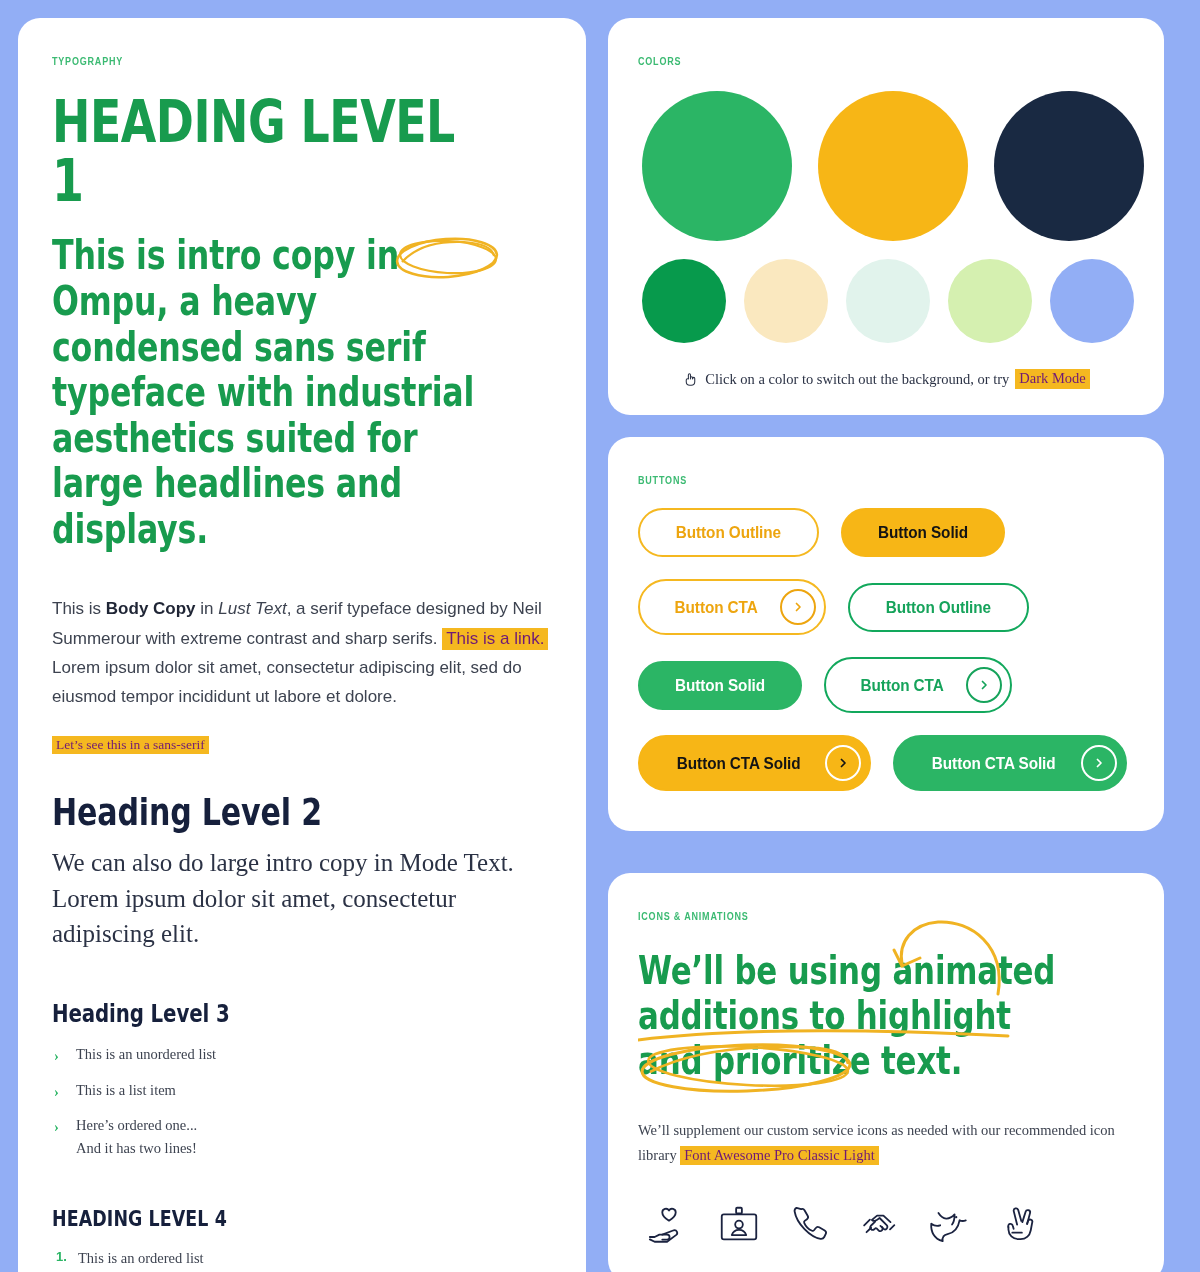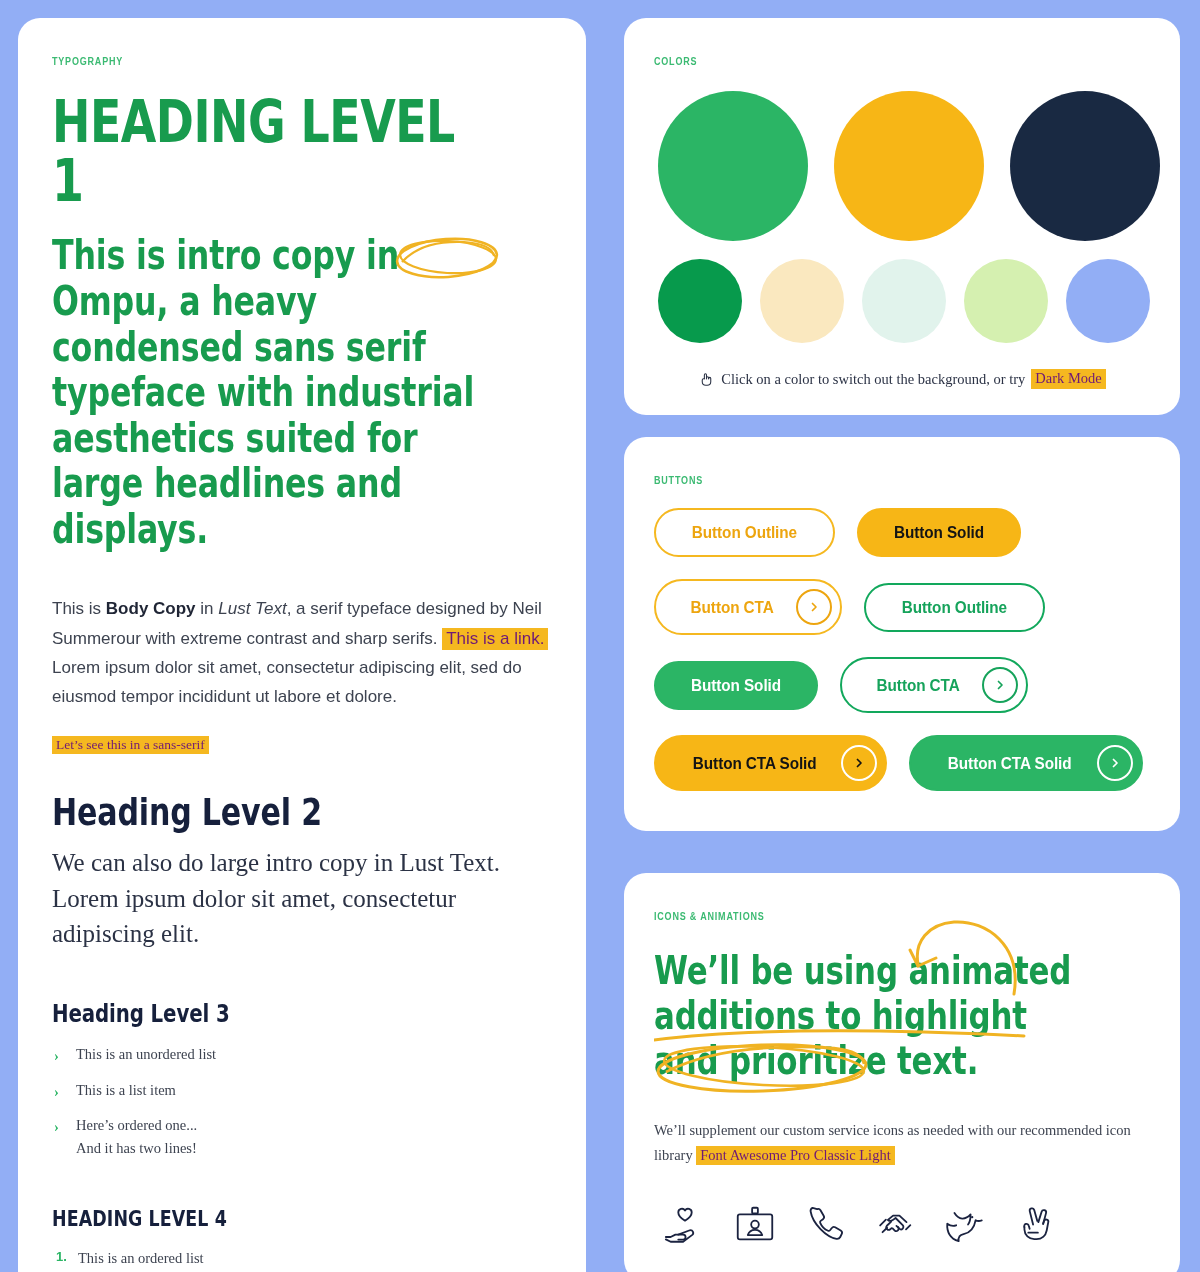--- a/index.html
+++ b/index.html
@@ -11,21 +11,21 @@
     font-family: "Liberation Sans", sans-serif;
     overflow: hidden;
   }
 
   .page {
     position: relative;
     width: 1200px;
     height: 1272px;
     padding: 18px 18px 16px 18px;
     display: flex;
-    gap: 38px;
+    gap: 22px;
     align-items: flex-start;
   }
 
   .col-left { width: 568px; flex: 0 0 568px; }
   .col-right { width: 556px; flex: 0 0 556px; display: flex; flex-direction: column; gap: 22px; }
 
   .card {
     background: #ffffff;
     border-radius: 22px;
   }
@@ -304,21 +304,21 @@
           <ellipse cx="56" cy="22" rx="48" ry="16" stroke="#f0b323" stroke-width="2.2" transform="rotate(3 56 22)"></ellipse>
           <path d="M10 27 Q 30 5 72 7 Q 100 9 102 21" stroke="#f0b323" stroke-width="2.2" fill="none"></path>
         </svg>
       </div>
 
       <p class="body-copy"><span>This is </span><b>Body Copy</b><span> in </span><i>Lust Text</i><span>, a serif typeface designed by Neil Summerour with extreme contrast and sharp serifs. </span><a class="hl" href="#">This is a link.</a><span> Lorem ipsum dolor sit amet, consectetur adipiscing elit, sed do eiusmod tempor incididunt ut labore et dolore.</span></p>
 
       <div class="sans-note"><span class="hl">Let’s see this in a sans-serif</span></div>
 
       <div class="cond h2">Heading Level 2</div>
-      <p class="large-intro">We can also do large intro copy in Lust Text. Lorem ipsum dolor sit amet, consectetur adipiscing elit.</p>
+      <p class="large-intro">We can also do large intro copy in Mode Text. Lorem ipsum dolor sit amet, consectetur adipiscing elit.</p>
 
       <div class="cond h3">Heading Level 3</div>
       <ul class="styled">
         <li><span class="chev">›</span><span>This is an unordered list</span></li>
         <li><span class="chev">›</span><span>This is a list item</span></li>
         <li><span class="chev">›</span><span>Here’s ordered one...</span><span class="sub-line">And it has two lines!</span></li>
       </ul>
 
       <div class="cond h4">HEADING LEVEL 4</div>
       <ol class="styled">

